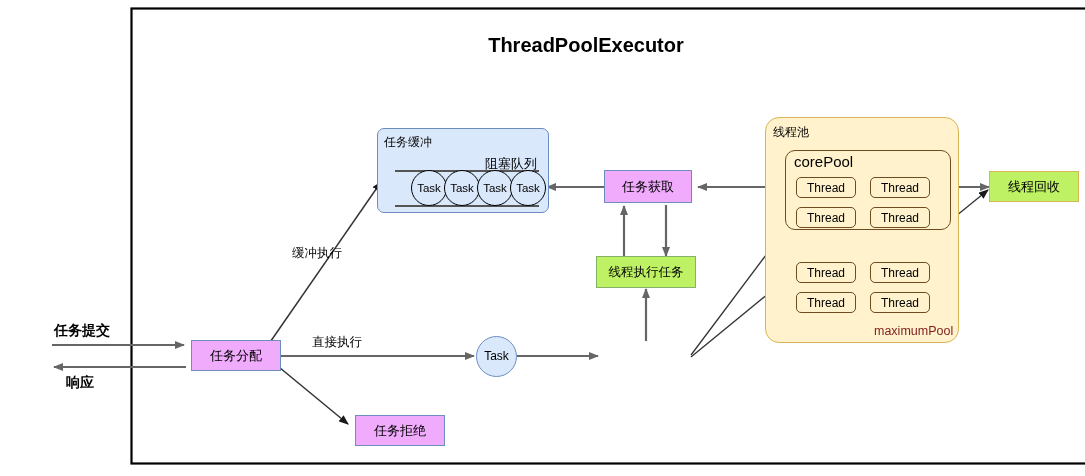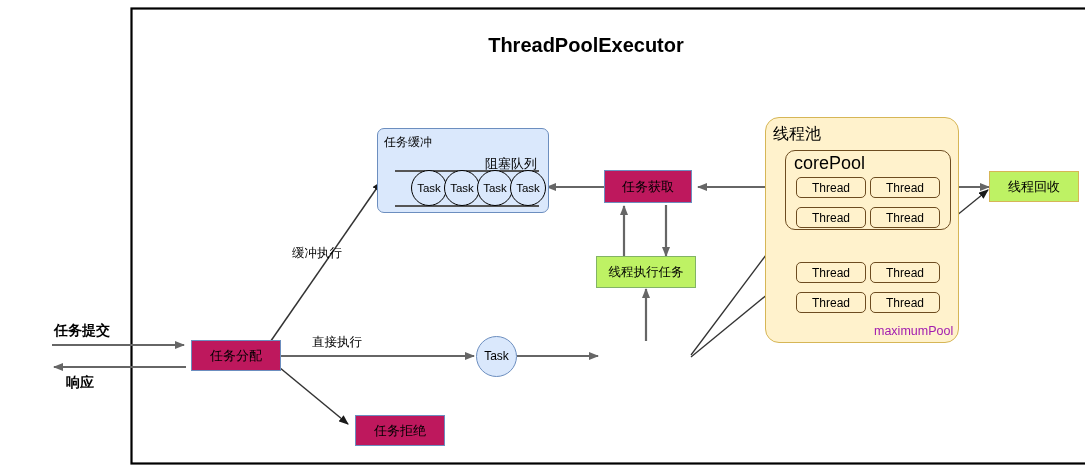--- a/index.html
+++ b/index.html
@@ -4,48 +4,48 @@
 <style>
   html,body{margin:0;padding:0;background:#ffffff;}
   body{width:1085px;height:476px;position:relative;overflow:hidden;
        font-family:"Liberation Sans","DejaVu Sans",sans-serif;}
   #stage{position:absolute;left:0;top:0;width:1085px;height:476px;margin-left:36px;}
   svg#canvas{position:absolute;left:0;top:0;width:1085px;height:476px;}
 
   .node{position:absolute;box-sizing:border-box;display:flex;
         align-items:center;justify-content:center;text-align:center;
         font-size:13px;color:#000;line-height:1.2;}
-  .blue{background:#be185d;border:1px solid #6c8ebf;}
+  .blue{background:#f0abfc;border:1px solid #6c8ebf;}
   .green{background:#bef264;border:1px solid #82b366;}
   .cream{background:#bef264;border:1px solid #d6b656;}
 
   #title{position:absolute;left:350px;top:34px;width:400px;text-align:center;
          font-size:20px;font-weight:bold;color:#000;}
 
   
   #buffer{left:341px;top:128px;width:172px;height:85px;border-radius:7px;
           background:#dae8fc;border:1px solid #6c8ebf;}
   #buffer-label{position:absolute;left:348px;top:134px;font-size:12px;color:#000;}
   #queue-label{position:absolute;left:449px;top:155px;font-size:13px;color:#000;}
 
   .tcircle{position:absolute;width:36px;height:36px;border-radius:50%;
            background:#dae8fc;border:1.4px solid #000;box-sizing:border-box;
            display:flex;align-items:center;justify-content:center;
            font-size:11.5px;color:#000;}
 
   
   #pool{left:729px;top:117px;width:194px;height:226px;border-radius:14px;
         background:#fff2cc;border:1px solid #d6b656;}
-  #pool-label{position:absolute;left:737px;top:124px;font-size:16px;color:#000;}
+  #pool-label{position:absolute;left:737px;top:124px;font-size:12px;color:#000;}
   #corepool{left:749px;top:150px;width:166px;height:80px;border-radius:10px;
             background:transparent;border:1.3px solid #6d4c20;}
-  #corepool-label{position:absolute;left:758px;top:153px;font-size:18px;color:#000;}
-  #maxpool-label{position:absolute;left:838px;top:324px;font-size:12.5px;color:#a21caf;}
+  #corepool-label{position:absolute;left:758px;top:153px;font-size:15px;color:#000;}
+  #maxpool-label{position:absolute;left:838px;top:324px;font-size:12.5px;color:#7f1d1d;}
 
-  .thread{position:absolute;width:70px;height:21px;border-radius:5px;
+  .thread{position:absolute;width:60px;height:21px;border-radius:5px;
           background:#fff2cc;border:1.3px solid #6d4c20;box-sizing:border-box;
           display:flex;align-items:center;justify-content:center;
           font-size:12px;color:#000;}
 
   .edgelabel{position:absolute;font-size:12.5px;color:#000;white-space:nowrap;}
   .boldlabel{position:absolute;font-size:14px;font-weight:bold;color:#000;white-space:nowrap;}
 </style>
 </head>
 <body>
 

